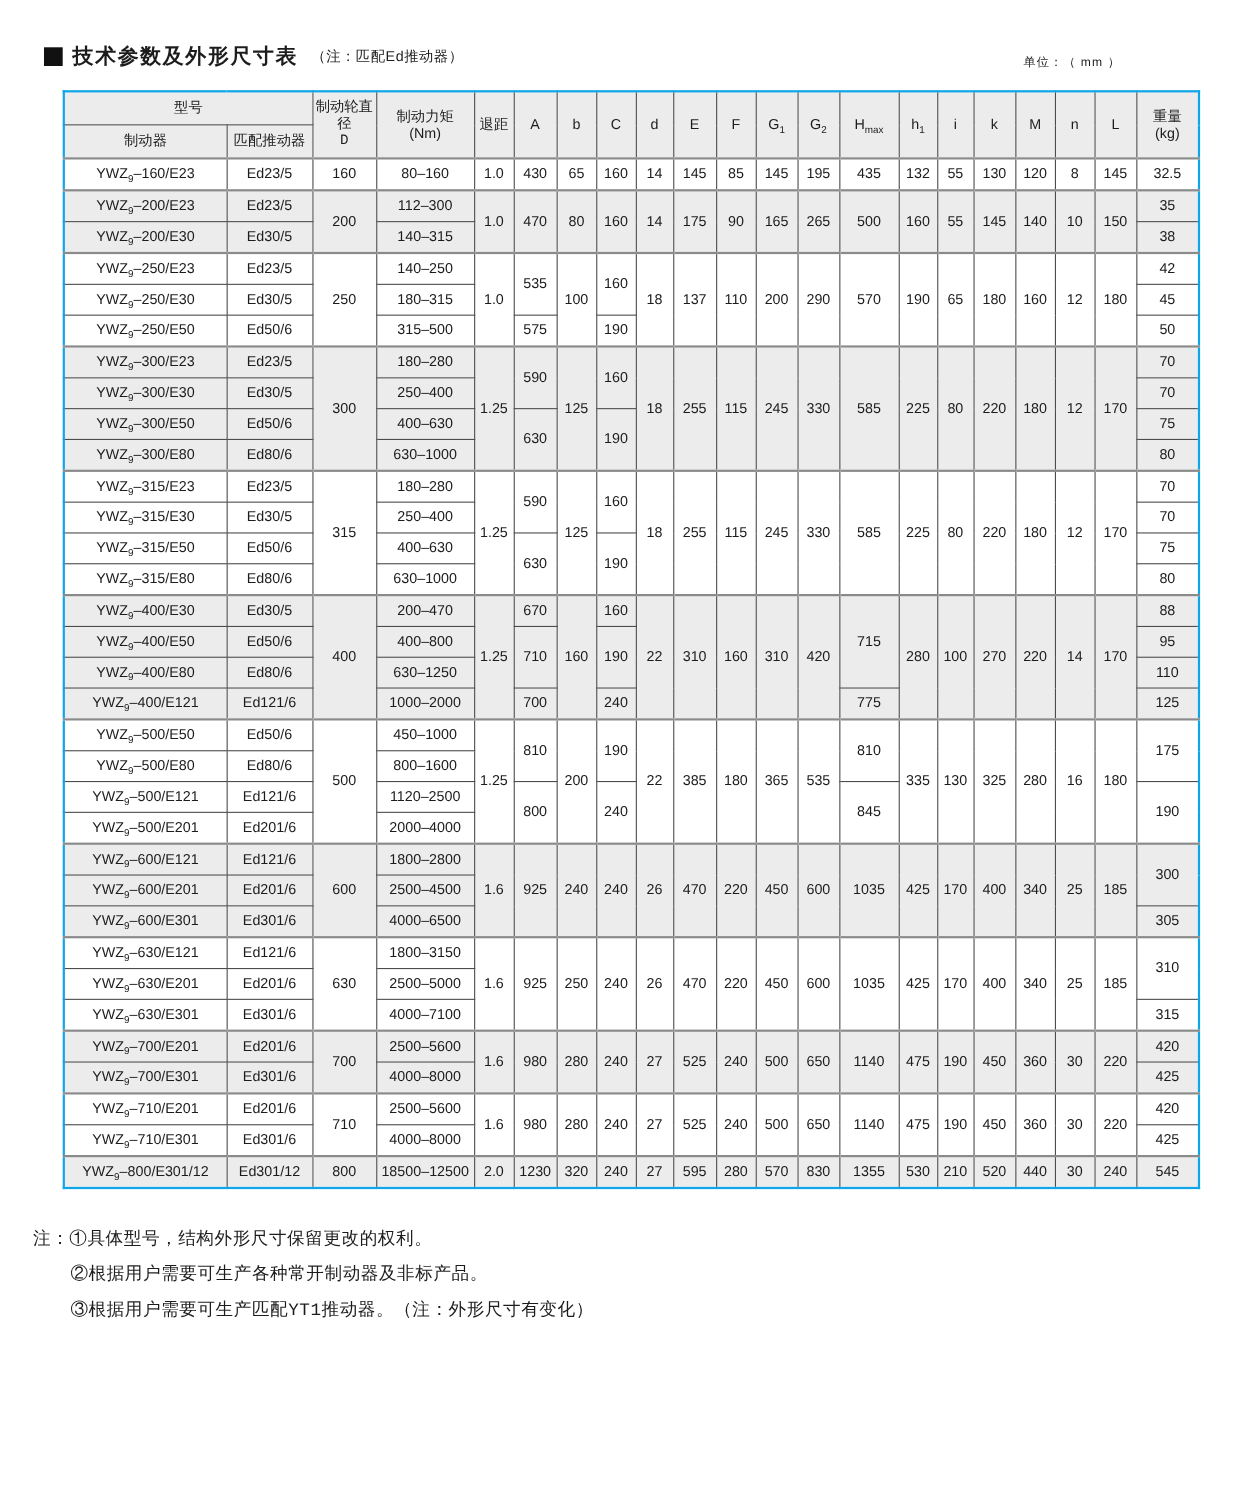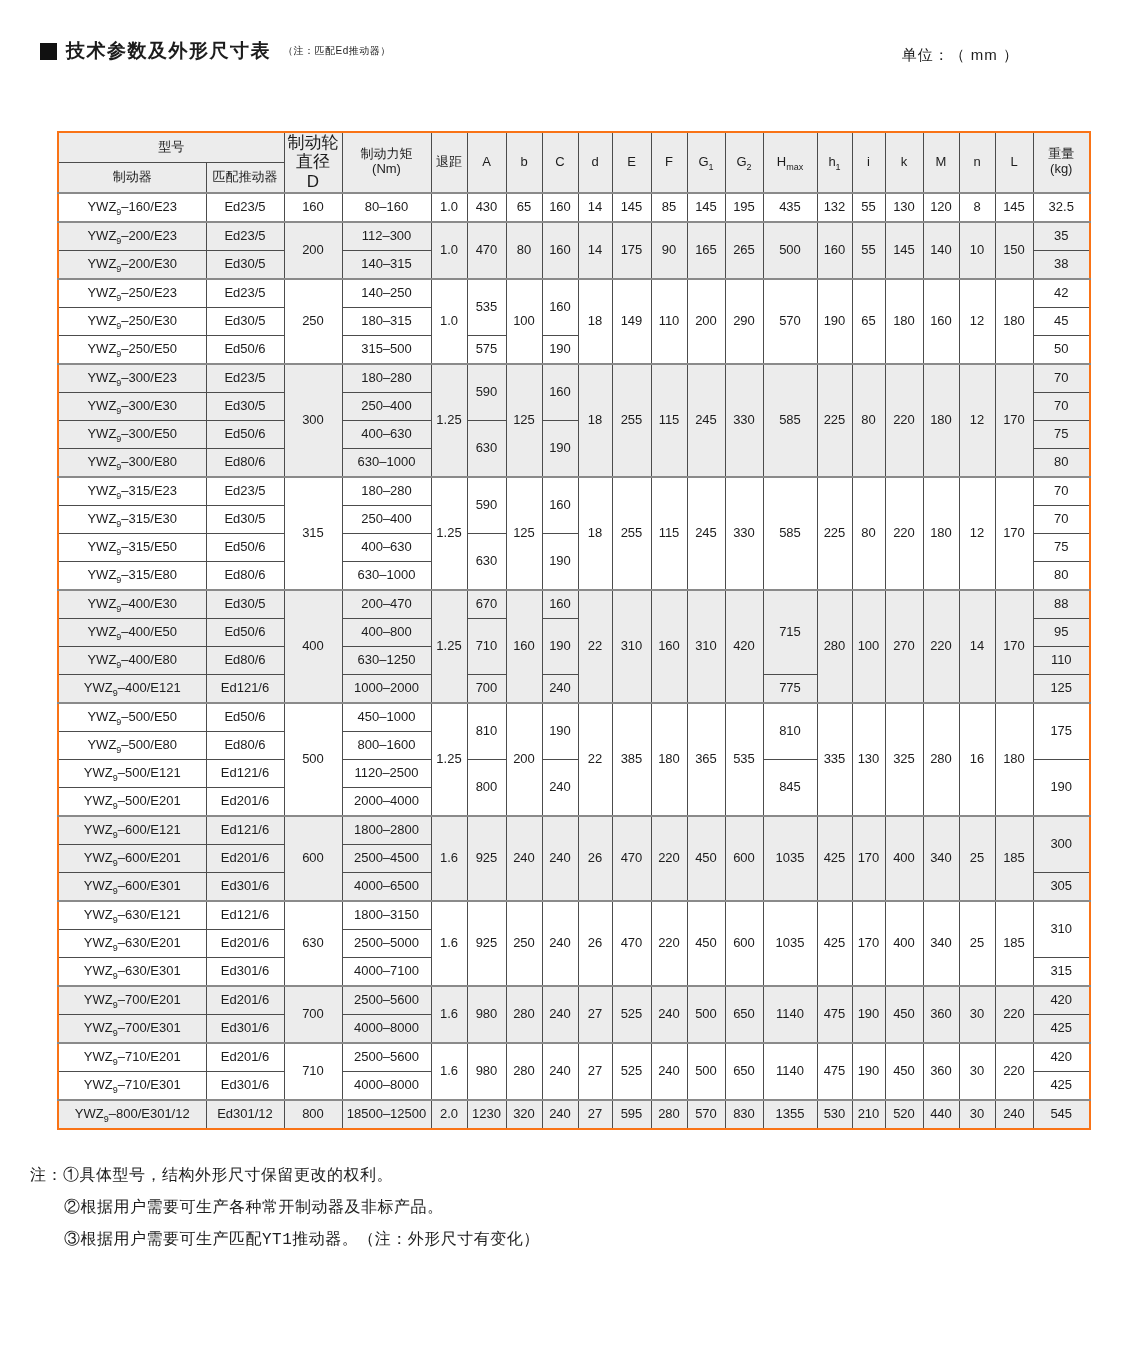--- a/index.html
+++ b/index.html
@@ -3,30 +3,30 @@
 <meta charset="utf-8">
 <style>
   html,body { margin:0; padding:0; background:#ffffff; }
   body { font-family:"Liberation Sans","DejaVu Sans",sans-serif; color:#1c1c1c; }
   .page { width:1145px; min-height:1355px; box-sizing:border-box; padding-top:38px; background:#fff; }
 
   .title-row { display:flex; justify-content:space-between; align-items:baseline; margin:0 126px 0 40px; }
   .title-left { display:flex; align-items:center; }
   .title-square { width:17px; height:17px; background:#111; display:inline-block; margin-right:9px; flex:0 0 auto; }
   .title-main { font-size:19px; font-weight:bold; letter-spacing:1.5px; }
-  .title-note { font-size:10px; margin-left:12px; letter-spacing:0.5px; }
-  .unit-label { font-size:15px; letter-spacing:1px; }
-
-  table.spec { border-collapse:collapse; table-layout:fixed; margin:66px 0 0 57px; width:1032px;
-               border:2px solid #f97316;padding-left:24px; }
+  .title-note { font-size:13px; margin-left:12px; letter-spacing:0.5px; }
+  .unit-label { font-size:11px; letter-spacing:1px; }
+
+  table.spec { border-collapse:collapse; table-layout:fixed; margin:18px 0 0 57px; width:1032px;
+               border:2px solid #0ea5e9;padding-left:24px; }
   .spec th, .spec td { border:1px solid #4c4c4c; text-align:center; vertical-align:middle;
                padding:0 1px; font-size:13px; font-weight:normal; height:27px; line-height:1.15;
                overflow:hidden; background:#fff; }
   .spec thead th { background:#ececec; height:29px; }
-  .spec thead th.hc0 { font-size:17px; }
+  .spec thead th.hc0 { font-size:13px;font-family:Liberation Mono, monospace; }
   .spec tbody tr.shade td { background:#ececec; }
   .spec tbody tr.group-start td { border-top:2px solid #8a8a8a; }
   .spec sub { font-size:9px; line-height:0; }
 
   .notes { margin:30px 0 0 30px; font-size:16px; line-height:2.0; letter-spacing:0.5px;font-family:Liberation Mono, monospace; }
   .notes .indent { margin-left:34px; }
 </style>
 </head>
 <body>
 
@@ -149,21 +149,21 @@
         <tr class="group-start">
           <td>YWZ<sub>9</sub>–250/E23</td>
           <td>Ed23/5</td>
           <td rowspan="3">250</td>
           <td>140–250</td>
           <td rowspan="3">1.0</td>
           <td rowspan="2">535</td>
           <td rowspan="3">100</td>
           <td rowspan="2">160</td>
           <td rowspan="3">18</td>
-          <td rowspan="3">149</td>
+          <td rowspan="3">137</td>
           <td rowspan="3">110</td>
           <td rowspan="3">200</td>
           <td rowspan="3">290</td>
           <td rowspan="3">570</td>
           <td rowspan="3">190</td>
           <td rowspan="3">65</td>
           <td rowspan="3">180</td>
           <td rowspan="3">160</td>
           <td rowspan="3">12</td>
           <td rowspan="3">180</td>

